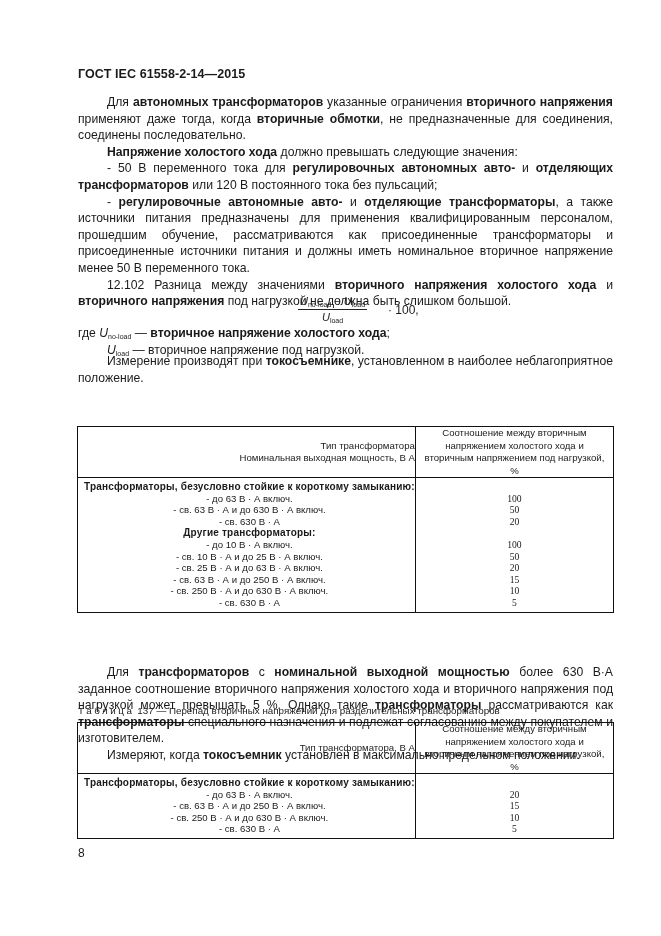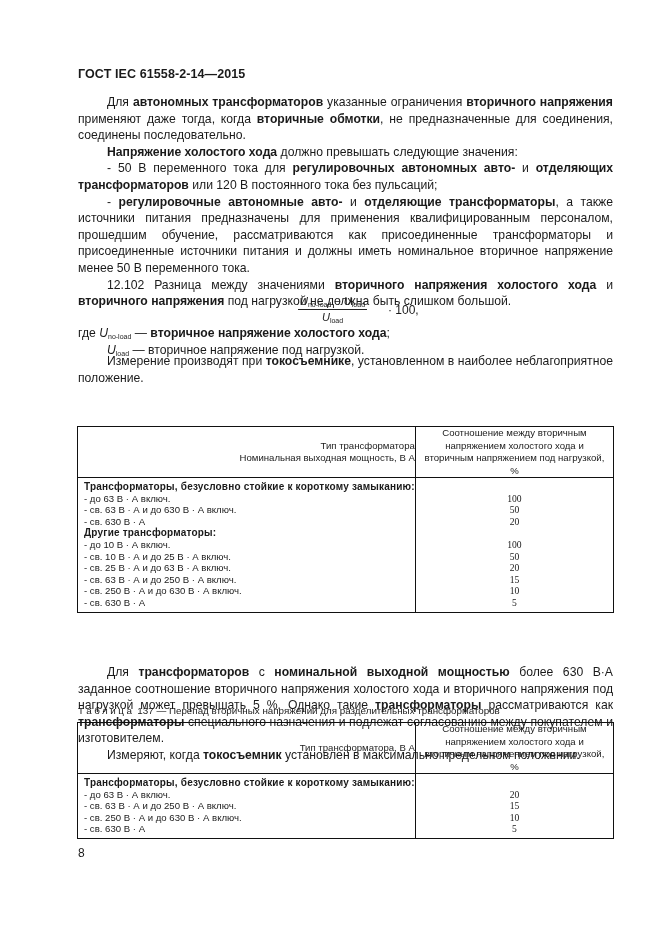--- a/index.html
+++ b/index.html
@@ -20,21 +20,21 @@
   sub { font-size: 7px; vertical-align: -2px; font-style: normal; }
   .defs { position: absolute; left: 78px; top: 327px; width: 535px; font-size: 12.2px; line-height: 13.5px; }
   .def2 { padding-left: 29px; }
   .caption { position: absolute; left: 78px; width: 535px; font-size: 9.8px; line-height: 13px; text-align: justify; }
   .spaced { letter-spacing: 2.6px; }
   table.tbl { position: absolute; left: 77px; width: 537px; border-collapse: collapse; font-size: 9.6px; }
   table.tbl td { border: 1.3px solid #111; vertical-align: middle; padding: 0; }
   .th-left { width: 330px; text-align: right; line-height: 12.5px; }
   .th-right { text-align: center; line-height: 12.5px; margin-top: 28px; }
   .head-row td { border-bottom: 3px solid #111; }
-  .body-left { padding: 3px 0 3px 6px !important; vertical-align: top !important; line-height: 11.6px; }
+  .body-left { padding: 3px 0 3px 6px !important; vertical-align: top !important; line-height: 11.6px; text-align: center; }
   .body-right { text-align: center; vertical-align: top !important; padding-top: 3px !important; line-height: 11.6px; }
   .grp { font-weight: bold; font-size: 10px; letter-spacing: 0.2px; }
   .row-line { display: block; white-space: nowrap; }
   .val { display: block; font-family: Liberation Serif, serif; }
   .page-num { position: absolute; left: 78px; top: 846px; font-size: 12px; }
 </style>
 </head>
 <body>
 
 <div class="page">

